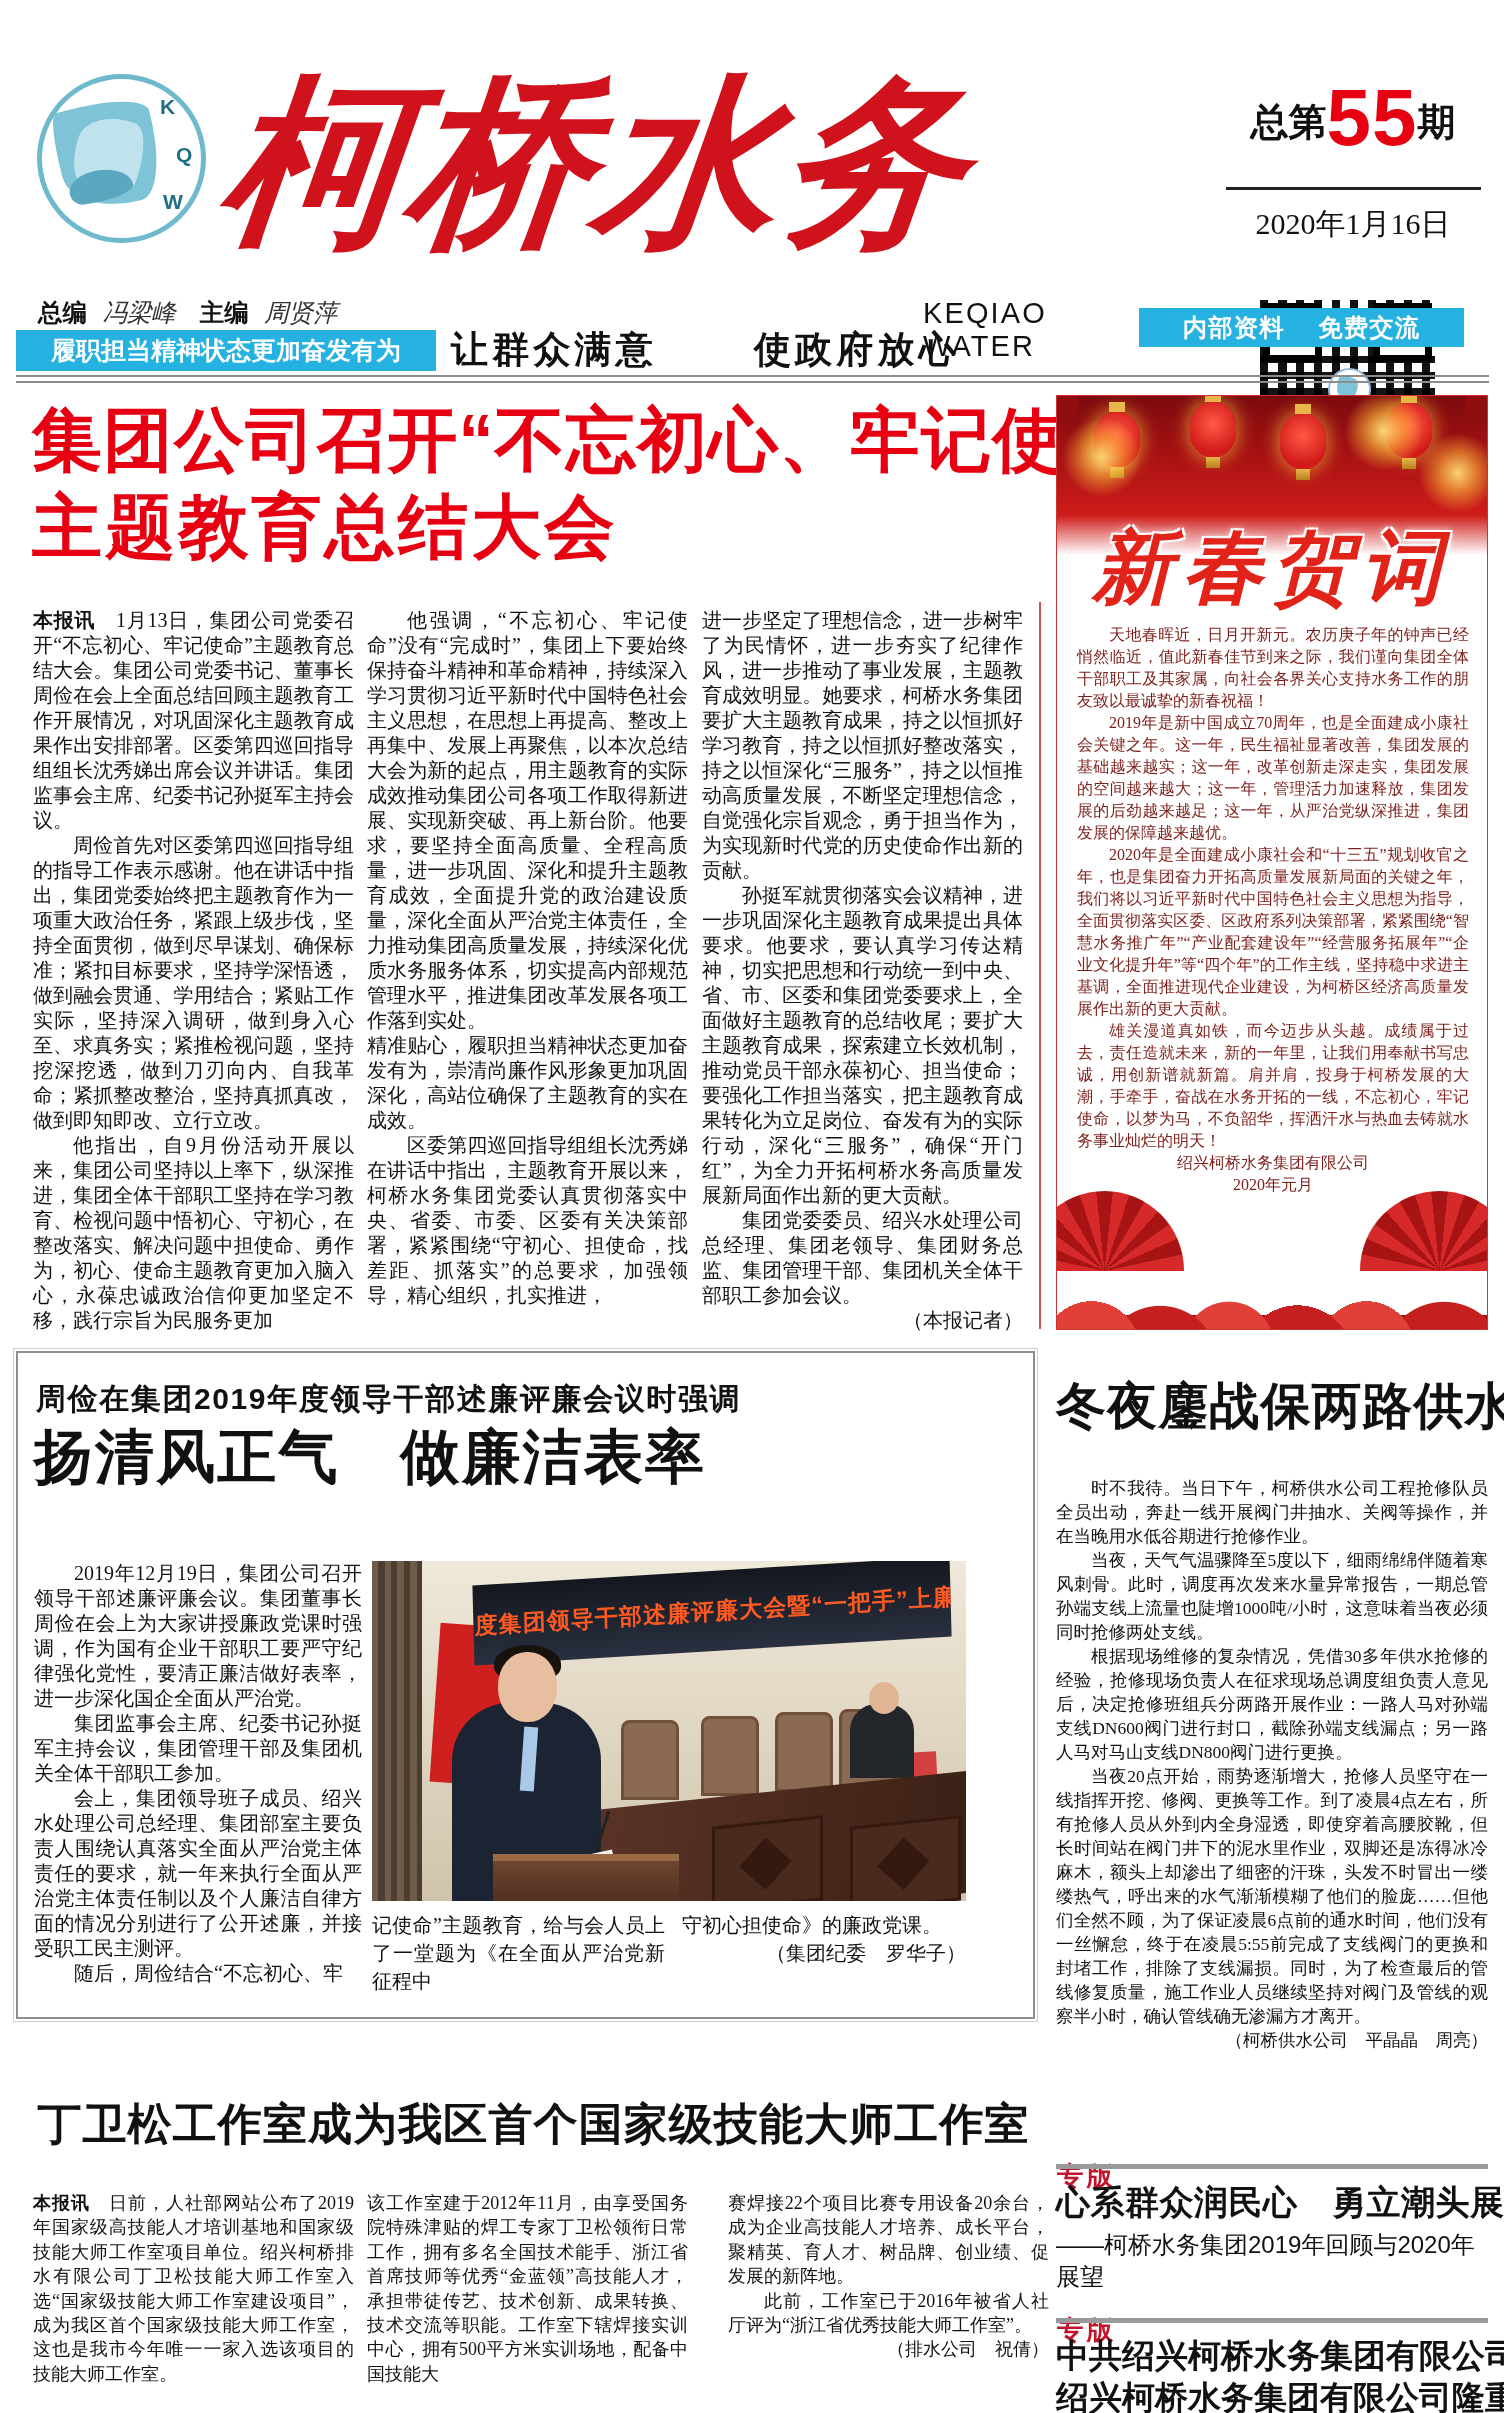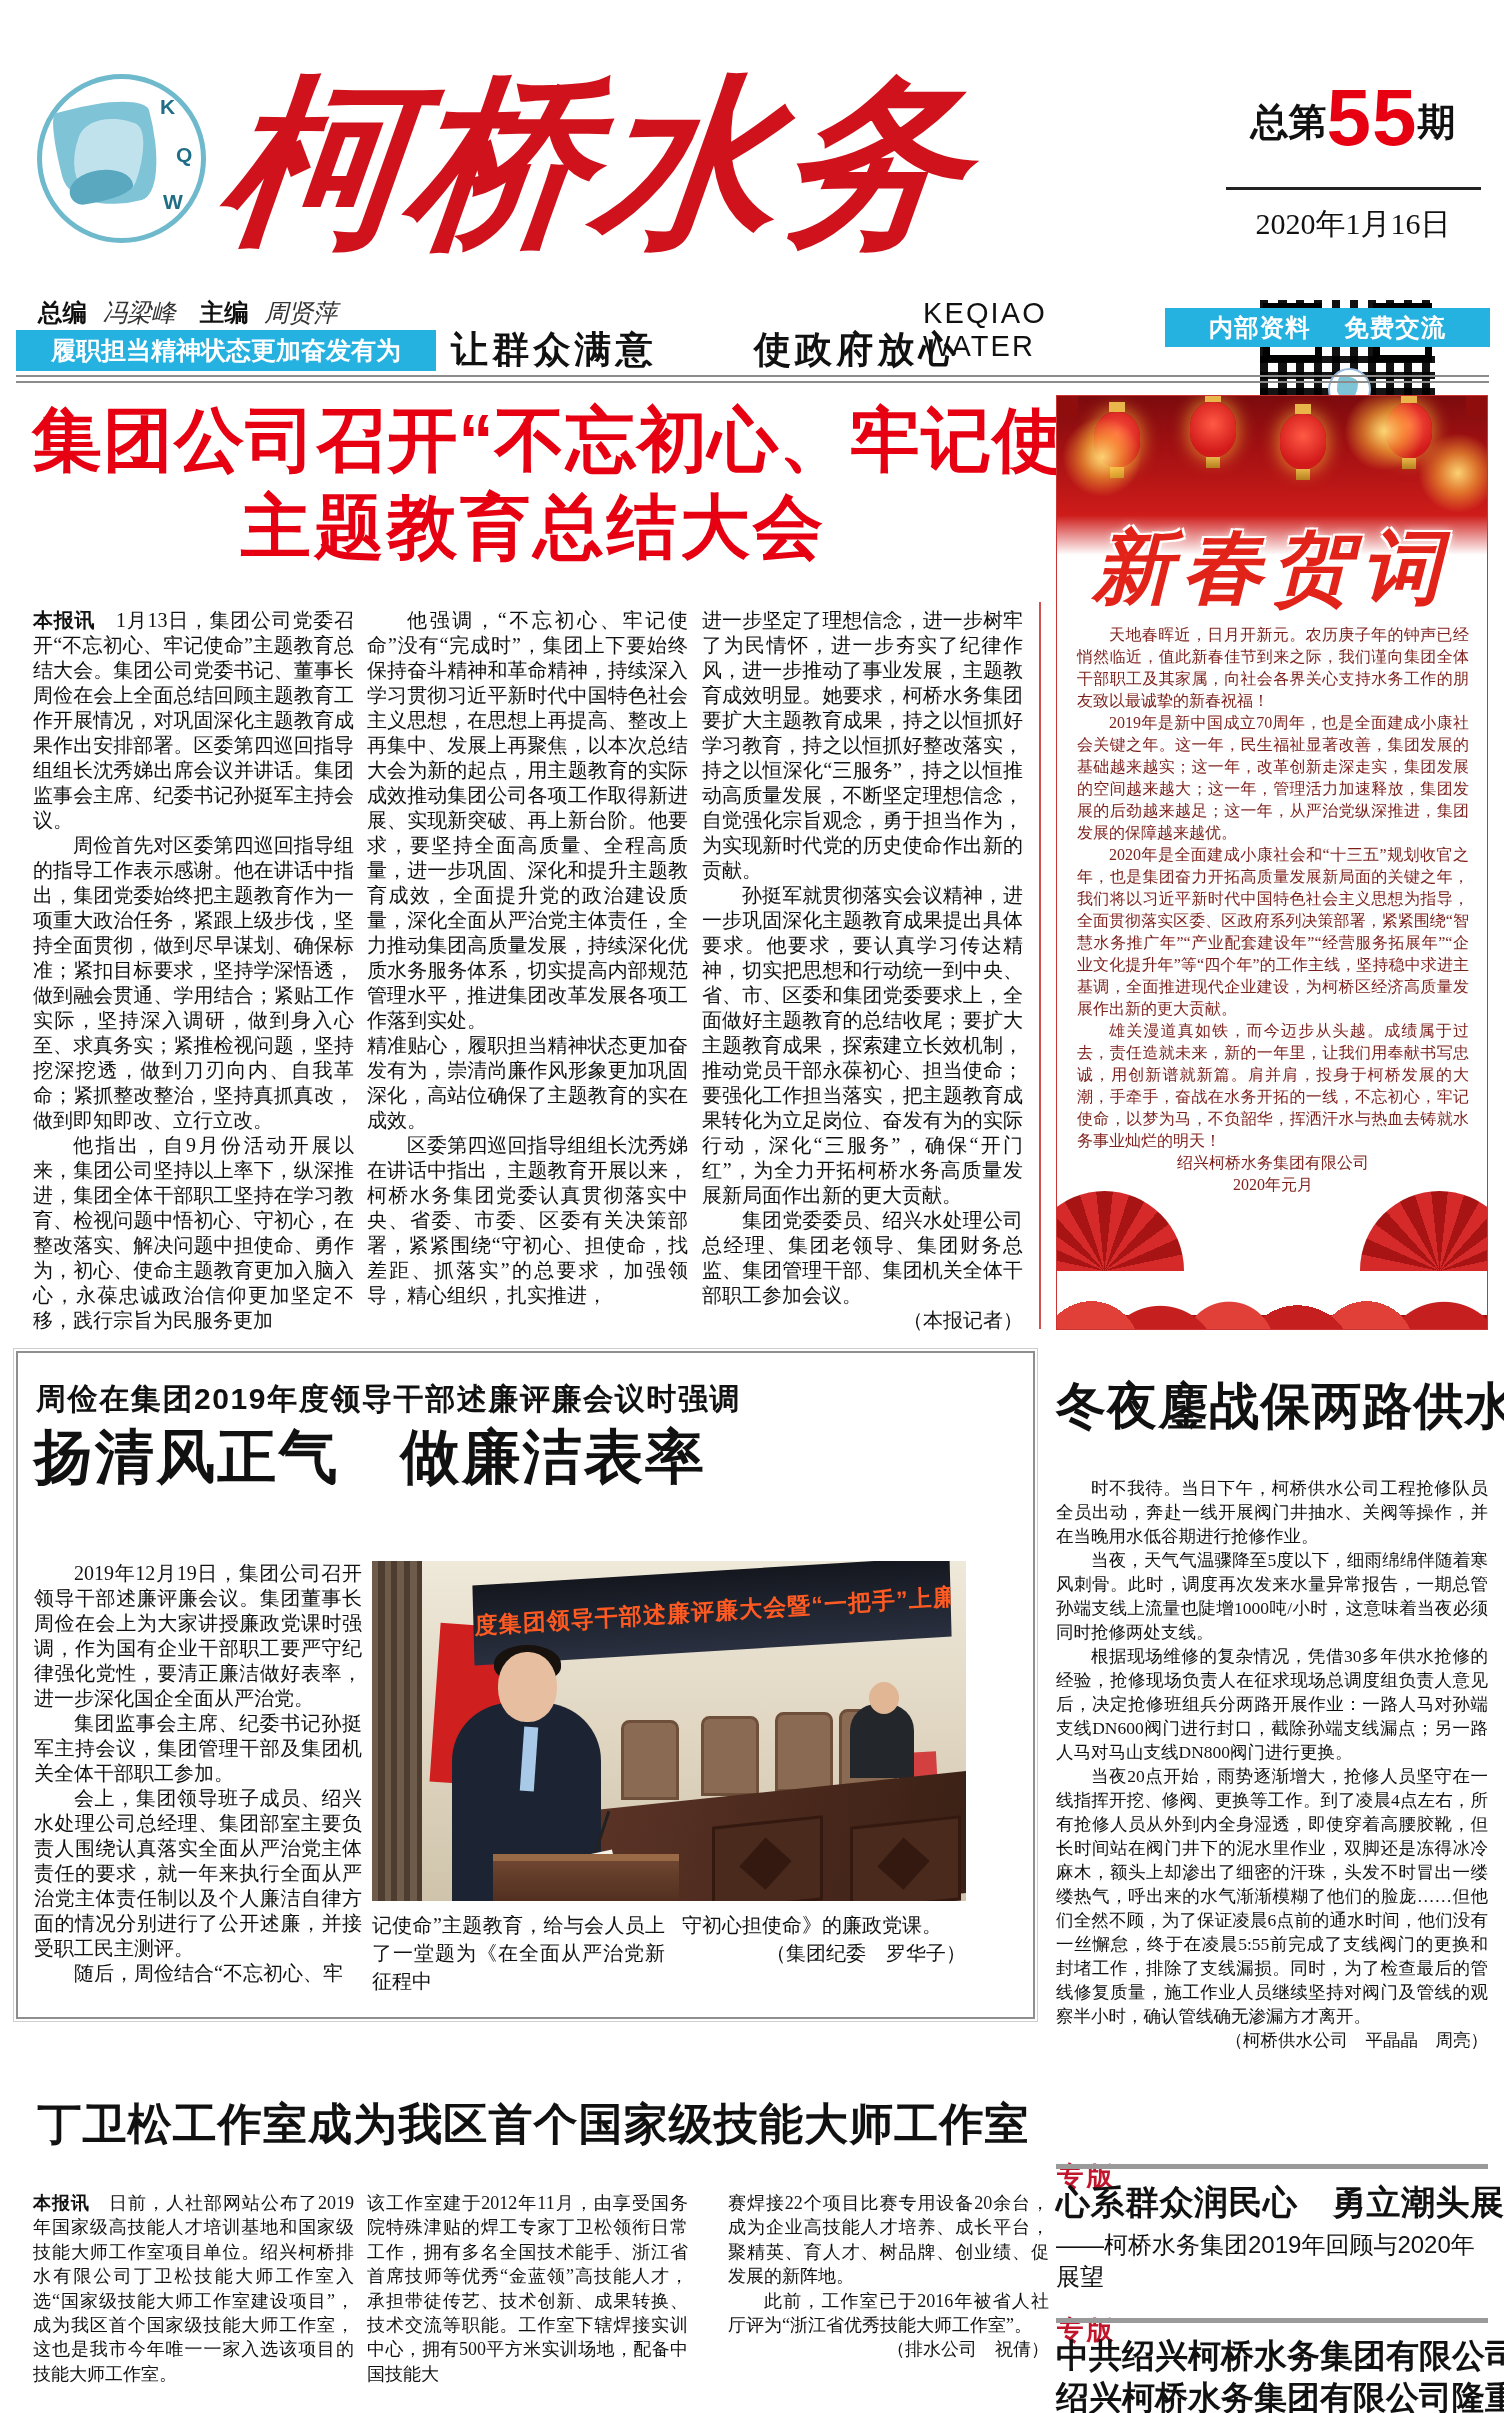--- a/index.html
+++ b/index.html
@@ -46,31 +46,31 @@
     background:#fff;border:2.1px solid #9bd;}
   .qr-center::after{content:"";position:absolute;left:7.4px;top:6.4px;width:21px;height:23px;
     background:#7ec3d6;border-radius:20% 80% 40% 60%/60% 30% 70% 40%;}
   .editors{left:38px;top:297px;font-size:24.4px;white-space:nowrap;}
   .editors .nm{font-style:italic;color:#333;font-weight:normal;margin-right:18px;}
   .editors .lb{font-family:"Liberation Sans",sans-serif;font-weight:bold;margin-right:9.6px;}
   .title-en{left:923px;top:297px;width:223px;font-size:29px;letter-spacing:2.1px;
     font-family:"Liberation Sans",sans-serif;color:#111;}
   .cyan{background:#25b2e0;color:#fff;text-align:center;
     font-family:"Liberation Sans",sans-serif;font-weight:bold;}
-  .internal-box{left:1165px;top:308px;width:325px;height:39px;font-size:24.4px;line-height:39px;letter-spacing:1.1px;}
+  .internal-box{left:1139px;top:308px;width:325px;height:39px;font-size:24.4px;line-height:39px;letter-spacing:1.1px;}
   .organizer-box{left:16px;top:330px;width:420px;height:41px;font-size:25px;line-height:41px;}
   .slogan{left:451px;top:325px;width:695px;height:49px;font-size:37px;line-height:49px;
     letter-spacing:4.2px;white-space:nowrap;}
   .header-rule{left:16px;top:375px;width:1473px;height:4.2px;
     border-top:2.7px solid #8c8c8c;border-bottom:2.7px solid #8c8c8c;}
 
   
   .lead-h1{left:32px;top:394px;width:1003px;text-align:center;font-size:70px;
     color:#e60012;letter-spacing:1.1px;white-space:nowrap;}
-  .lead-h2{left:32px;top:481px;width:1003px;text-align:center;font-size:70px;
+  .lead-h2{left:32px;top:481px;width:1003px;text-align:left;font-size:70px;
     color:#e60012;letter-spacing:3.2px;white-space:nowrap;}
   .body-col{font-size:20px;line-height:25px;}
   .col-a{left:33px;top:608px;width:321px;height:722px;}
   .col-b{left:367px;top:608px;width:321px;height:722px;}
   .col-c{left:702px;top:608px;width:321px;height:722px;}
   .red-divider{left:1039px;top:602px;width:1.6px;height:727px;background:#d25050;}
 
   
   .greeting{left:1056px;top:395px;width:432px;height:935px;background:#fff;
     border:1.1px solid #c33;box-sizing:border-box;overflow:hidden;}

